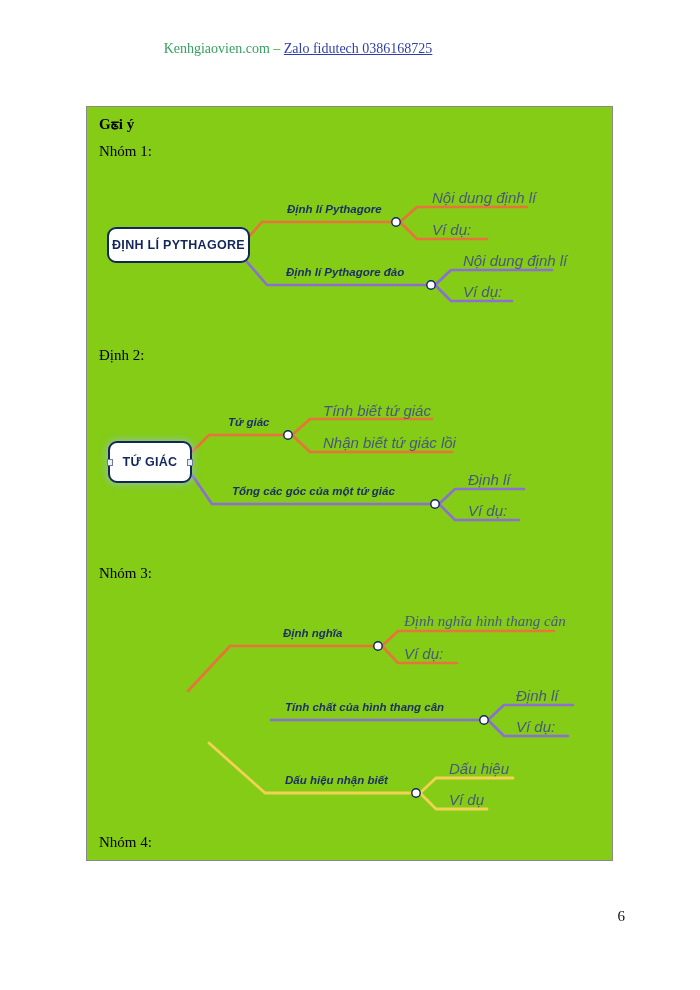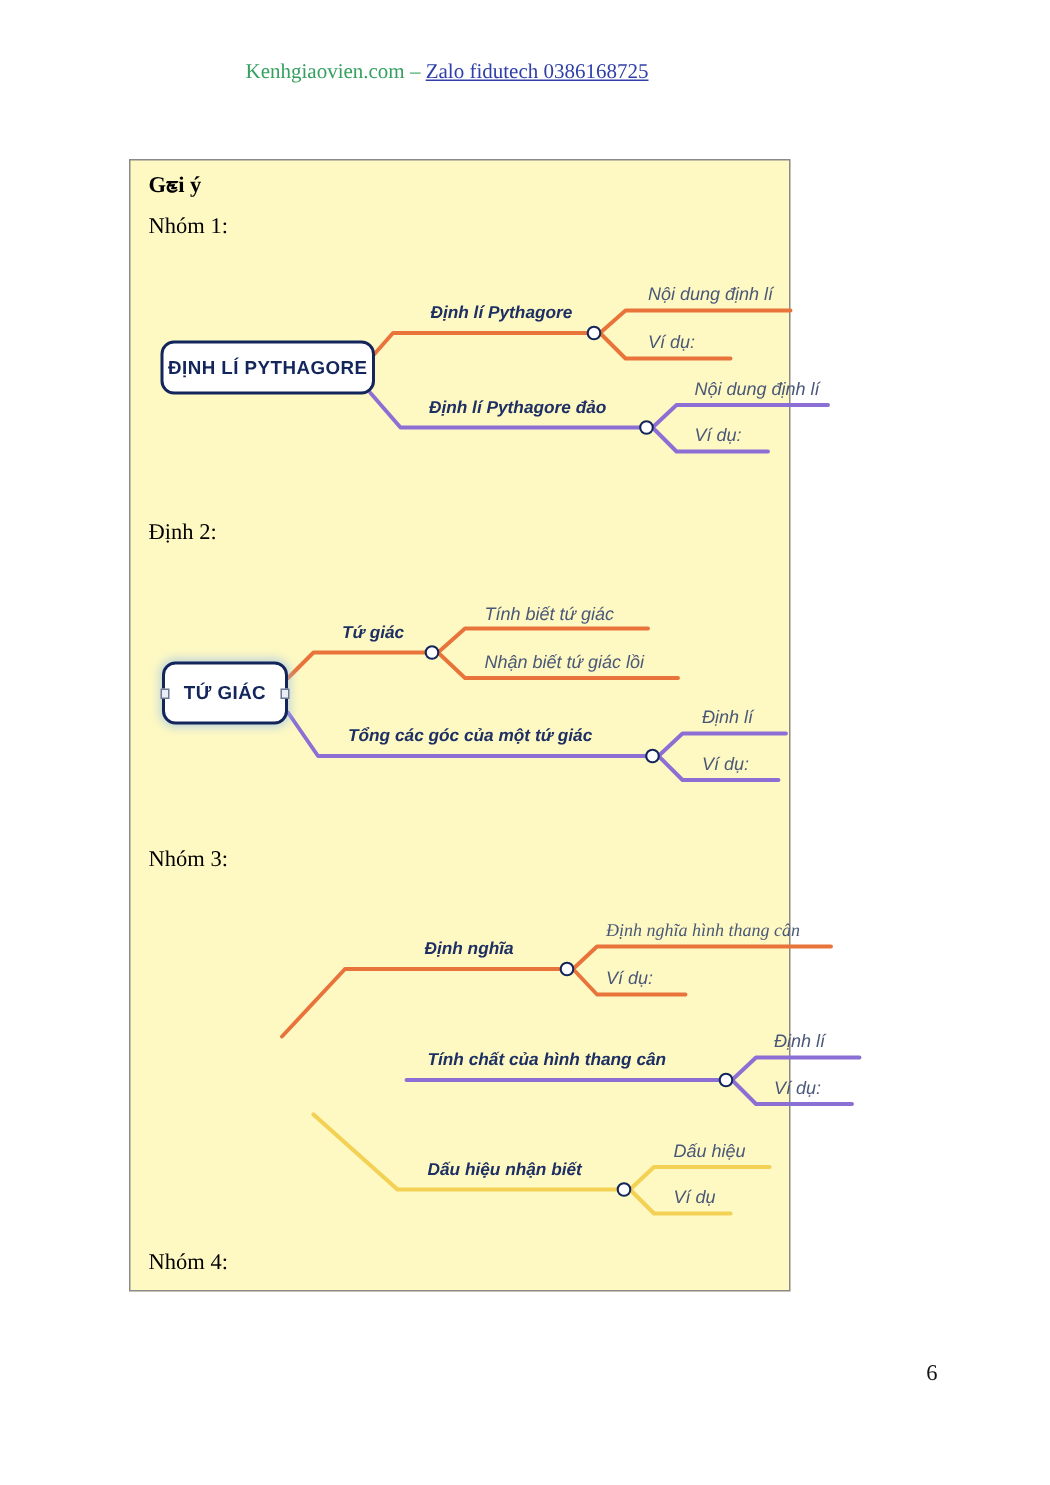--- a/index.html
+++ b/index.html
@@ -23,24 +23,24 @@
     white-space: nowrap;
   }
   #page-header .brand { color: #35a05f; }
   #page-header .dash  { color: #35a05f; }
   #page-header .zalo  { color: #2f3fa8; text-decoration: underline; }
 
   
   #content-frame {
     position: absolute;
     left: 86px; top: 106px;
-    width: 441px; height: 755px;
+    width: 527px; height: 755px;
     border: 1px solid #8a8a8a;
     box-sizing: border-box;
-    background: #fef9c3;
+    background: #84cc16;
   }
 
   .doc-label {
     position: absolute;
     font-family: "Liberation Serif", serif;
     font-size: 15px;
     color: #000;
     white-space: nowrap;
   }
   .doc-label.bold { font-weight: bold; }
@@ -93,21 +93,21 @@
     font-weight: bold;
     font-style: italic;
     font-size: 11.5px;
     color: #1d2f63;
     white-space: nowrap;
   }
   .leaf-label {
     position: absolute;
     font-family: "Liberation Sans", sans-serif;
     font-style: italic;
-    font-size: 12px;
+    font-size: 15px;
     color: #4a5878;
     white-space: nowrap;
   }
 </style>
 </head>
 <body>
 
 <div id="page-header">
   <span class="brand">Kenhgiaovien.com</span>
   <span class="dash">–</span>

